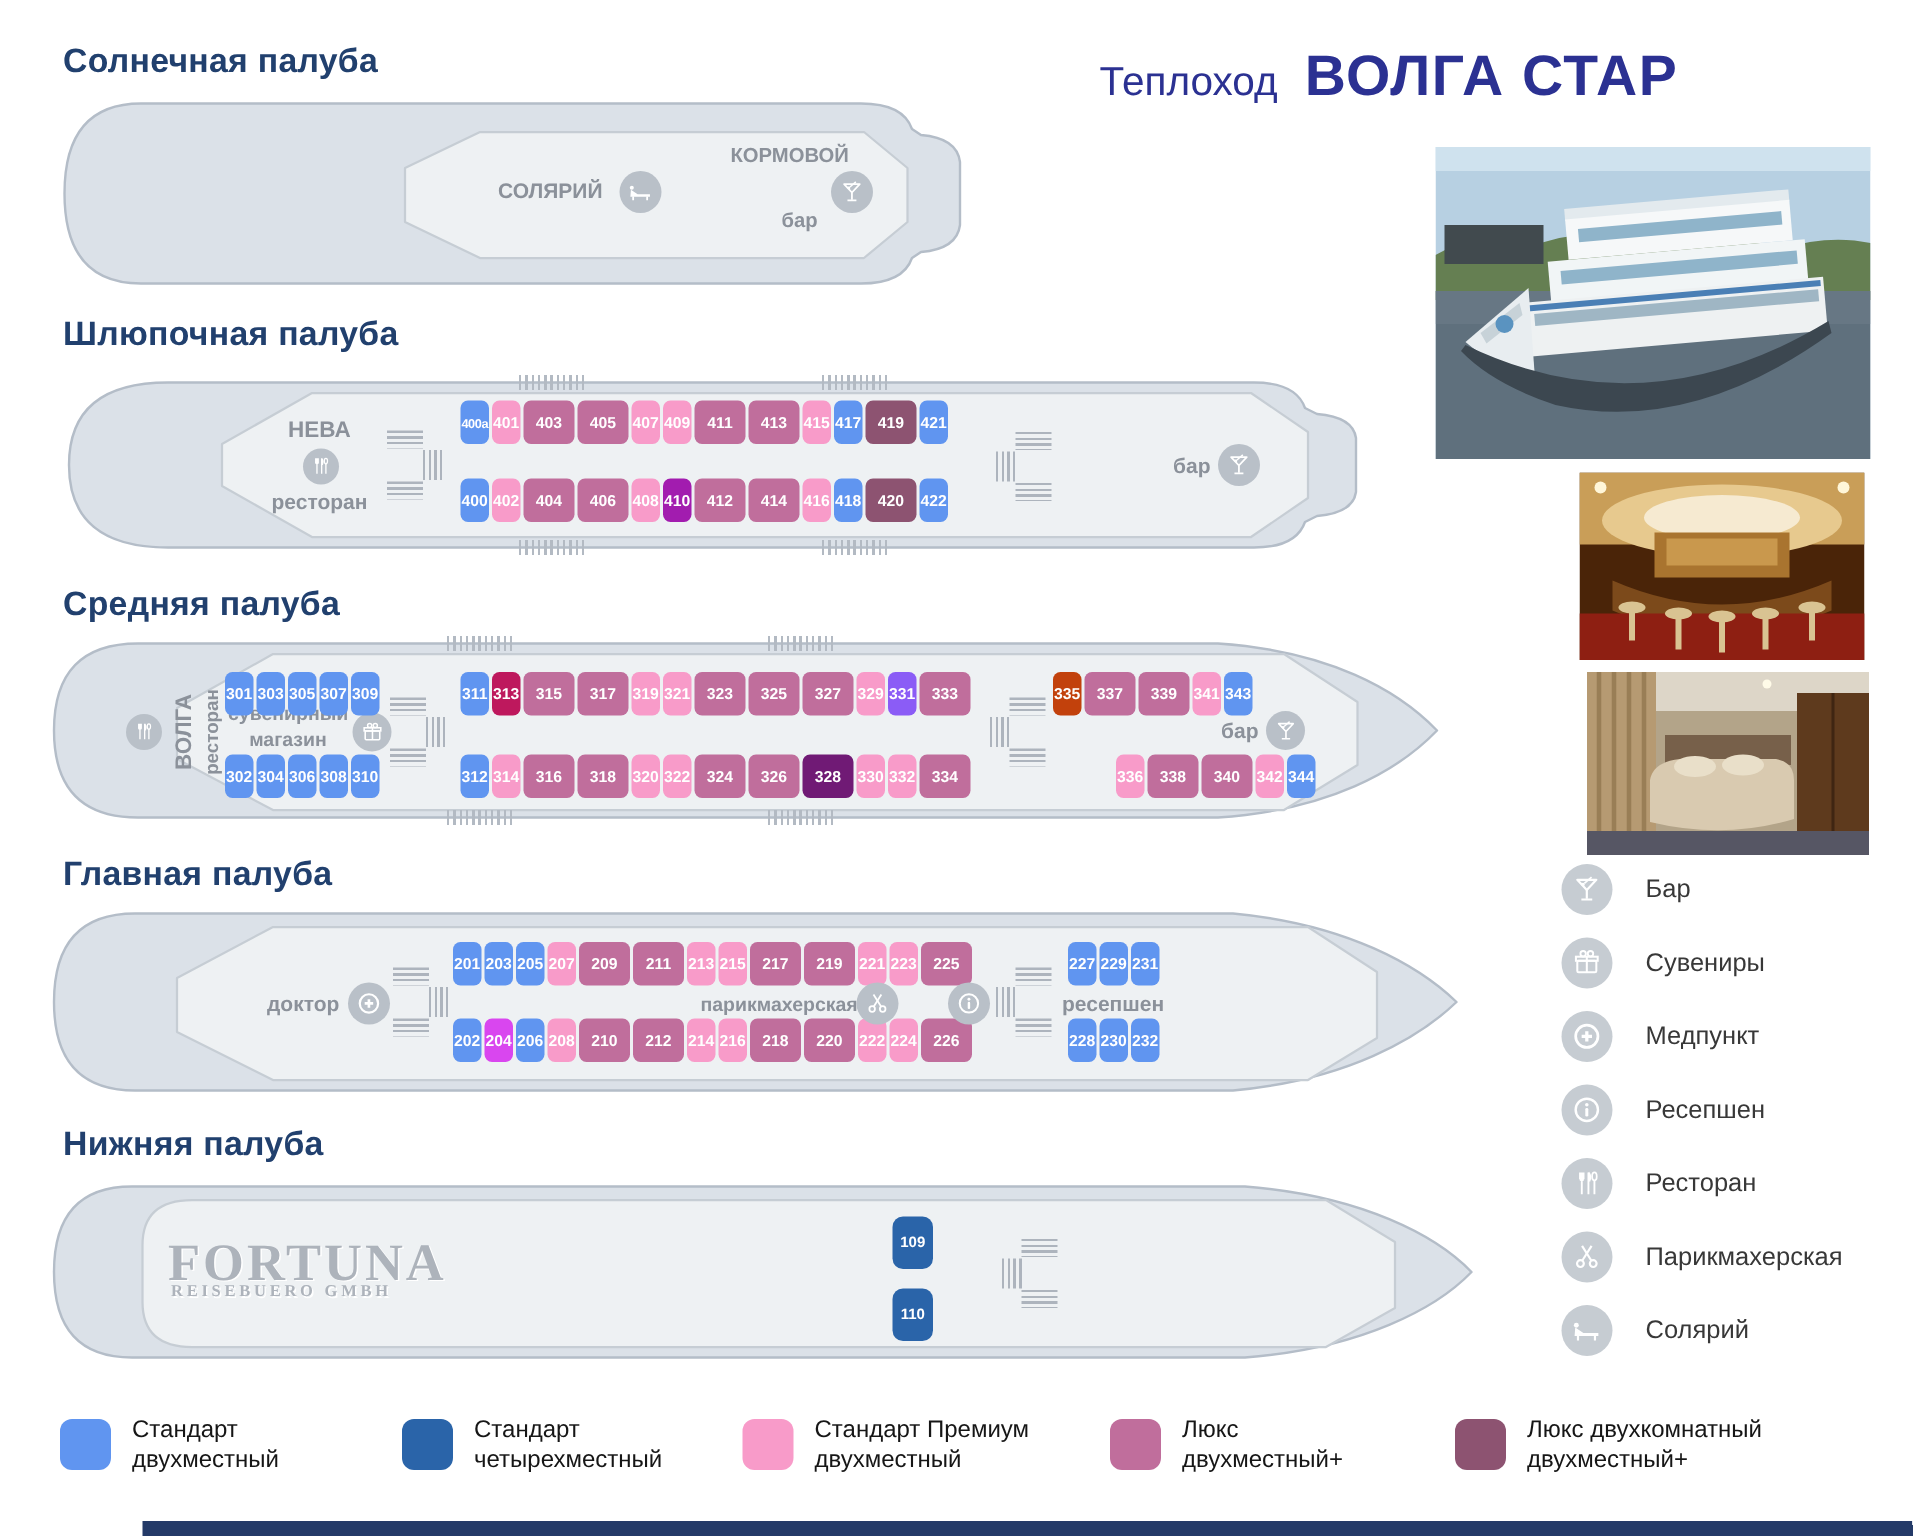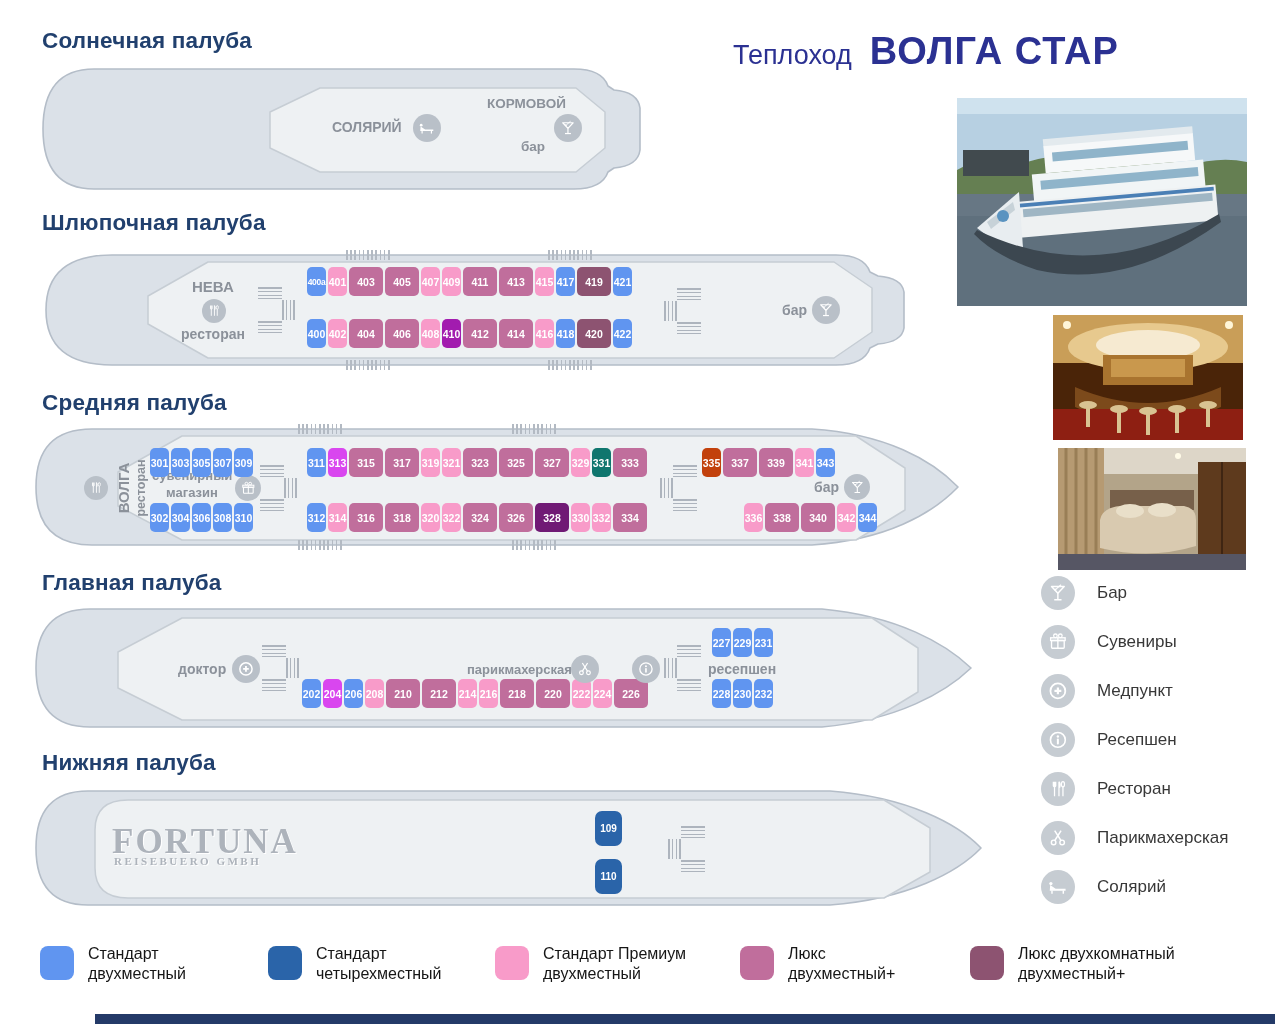--- a/index.html
+++ b/index.html
@@ -212,30 +212,30 @@
     </div>
   <div class="cabin-row" style="left:150px;top:448px">
       <div class="cabin narrow" style="background: rgb(96, 149, 240);">301</div>
       <div class="cabin narrow" style="background: rgb(96, 149, 240);">303</div>
       <div class="cabin narrow" style="background: rgb(96, 149, 240);">305</div>
       <div class="cabin narrow" style="background: rgb(96, 149, 240);">307</div>
       <div class="cabin narrow" style="background: rgb(96, 149, 240);">309</div>
     </div>
   <div class="cabin-row" style="left:307px;top:448px">
       <div class="cabin narrow" style="background: rgb(96, 149, 240);">311</div>
-      <div class="cabin narrow" style="background: #d946ef;">313</div>
+      <div class="cabin narrow" style="background: #be185d;">313</div>
       <div class="cabin wide" style="background: rgb(192, 110, 156);">315</div>
       <div class="cabin wide" style="background: rgb(192, 110, 156);">317</div>
       <div class="cabin narrow" style="background: rgb(248, 155, 201);">319</div>
       <div class="cabin narrow" style="background: rgb(248, 155, 201);">321</div>
       <div class="cabin wide" style="background: rgb(192, 110, 156);">323</div>
       <div class="cabin wide" style="background: rgb(192, 110, 156);">325</div>
       <div class="cabin wide" style="background: rgb(192, 110, 156);">327</div>
       <div class="cabin narrow" style="background: rgb(248, 155, 201);">329</div>
-      <div class="cabin narrow" style="background: #0f766e;">331</div>
+      <div class="cabin narrow" style="background: #8b5cf6;">331</div>
       <div class="cabin wide" style="background: rgb(192, 110, 156);">333</div>
     </div>
   <div class="cabin-row" style="left:702px;top:448px">
       <div class="cabin narrow" style="background: #c2410c;">335</div>
       <div class="cabin wide" style="background: rgb(192, 110, 156);">337</div>
       <div class="cabin wide" style="background: rgb(192, 110, 156);">339</div>
       <div class="cabin narrow" style="background: rgb(248, 155, 201);">341</div>
       <div class="cabin narrow" style="background: rgb(96, 149, 240);">343</div>
     </div>
   <div class="cabin-row" style="left:150px;top:503px">
@@ -281,20 +281,35 @@
   <div class="dlabel" style="left:178px;top:661px;font-size:14px">доктор</div>
   <span class="icircle c28 abs" style="left:232px;top:655px">
       <svg viewBox="0 0 24 24">
         <use href="#sym-medical"></use>
       </svg>
     </span>
   <div class="stairs flip" style="left:262px;top:645px">
       <i class="st-h t"></i>
       <i class="st-v"></i>
       <i class="st-h b"></i>
+    </div>
+  <div class="cabin-row" style="left:302px;top:628px">
+      <div class="cabin narrow" style="background: rgb(96, 149, 240);">201</div>
+      <div class="cabin narrow" style="background: rgb(96, 149, 240);">203</div>
+      <div class="cabin narrow" style="background: rgb(96, 149, 240);">205</div>
+      <div class="cabin narrow" style="background: rgb(248, 155, 201);">207</div>
+      <div class="cabin wide" style="background: rgb(192, 110, 156);">209</div>
+      <div class="cabin wide" style="background: rgb(192, 110, 156);">211</div>
+      <div class="cabin narrow" style="background: rgb(248, 155, 201);">213</div>
+      <div class="cabin narrow" style="background: rgb(248, 155, 201);">215</div>
+      <div class="cabin wide" style="background: rgb(192, 110, 156);">217</div>
+      <div class="cabin wide" style="background: rgb(192, 110, 156);">219</div>
+      <div class="cabin narrow" style="background: rgb(248, 155, 201);">221</div>
+      <div class="cabin narrow" style="background: rgb(248, 155, 201);">223</div>
+      <div class="cabin wide" style="background: rgb(192, 110, 156);">225</div>
     </div>
   <div class="cabin-row" style="left:712px;top:628px">
       <div class="cabin narrow" style="background: rgb(96, 149, 240);">227</div>
       <div class="cabin narrow" style="background: rgb(96, 149, 240);">229</div>
       <div class="cabin narrow" style="background: rgb(96, 149, 240);">231</div>
     </div>
   <div class="cabin-row" style="left:302px;top:679px">
       <div class="cabin narrow" style="background: rgb(96, 149, 240);">202</div>
       <div class="cabin narrow" style="background: #d946ef;">204</div>
       <div class="cabin narrow" style="background: rgb(96, 149, 240);">206</div>

